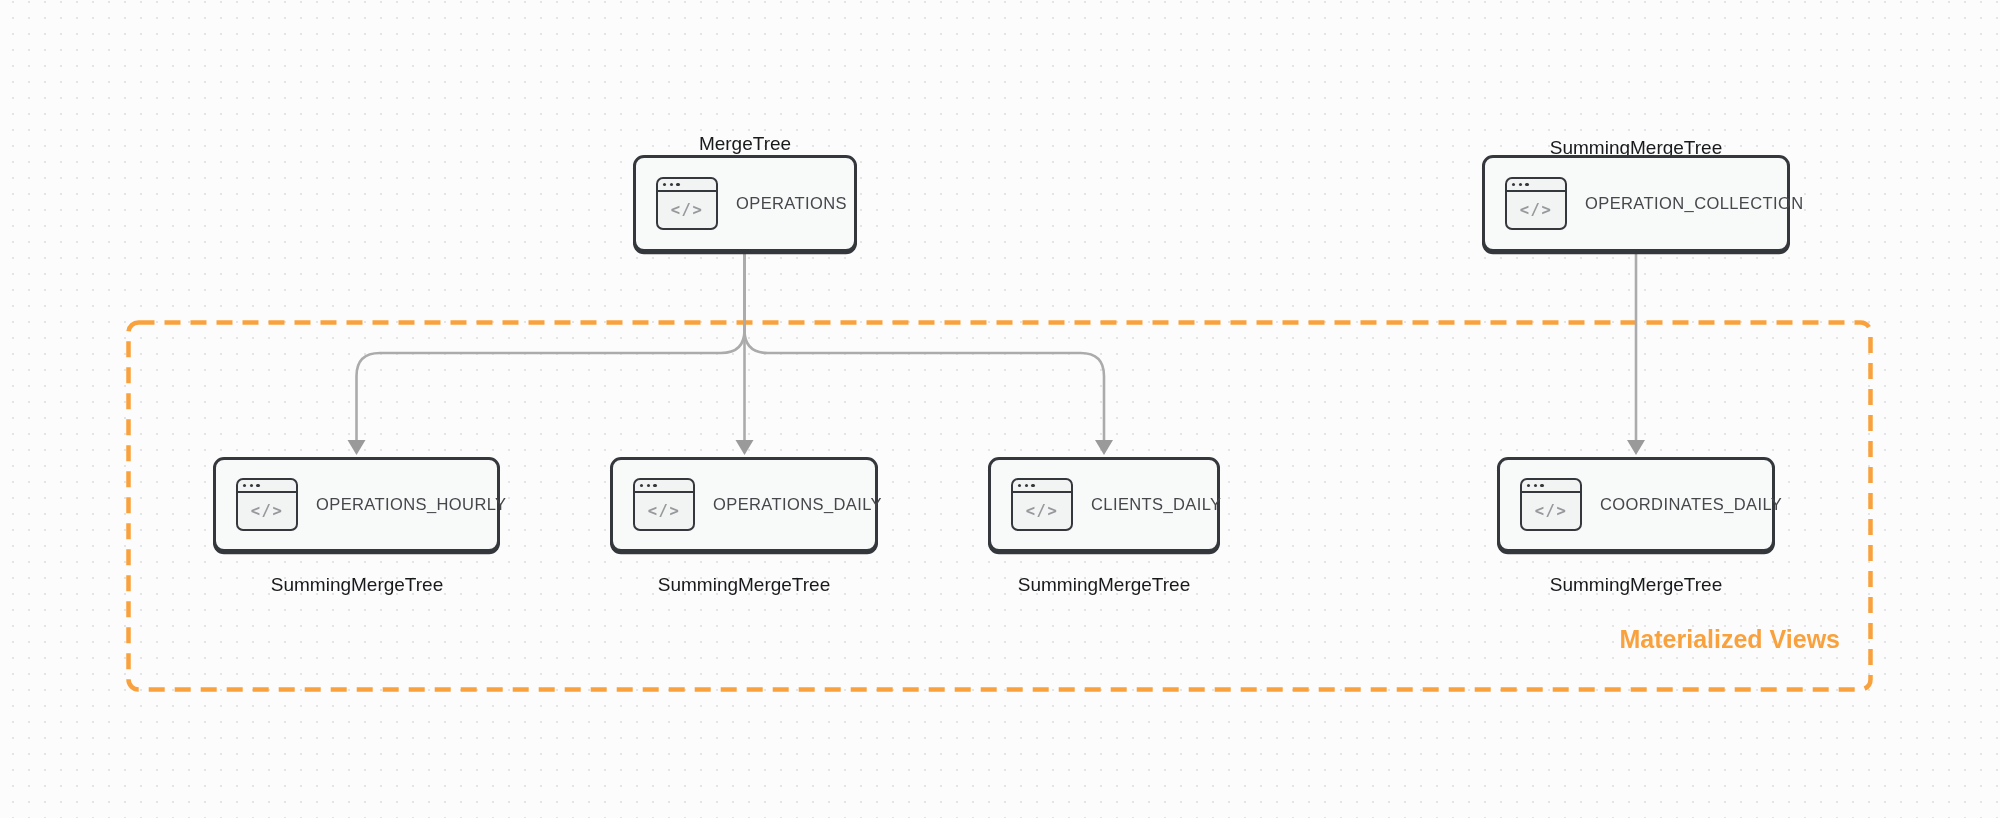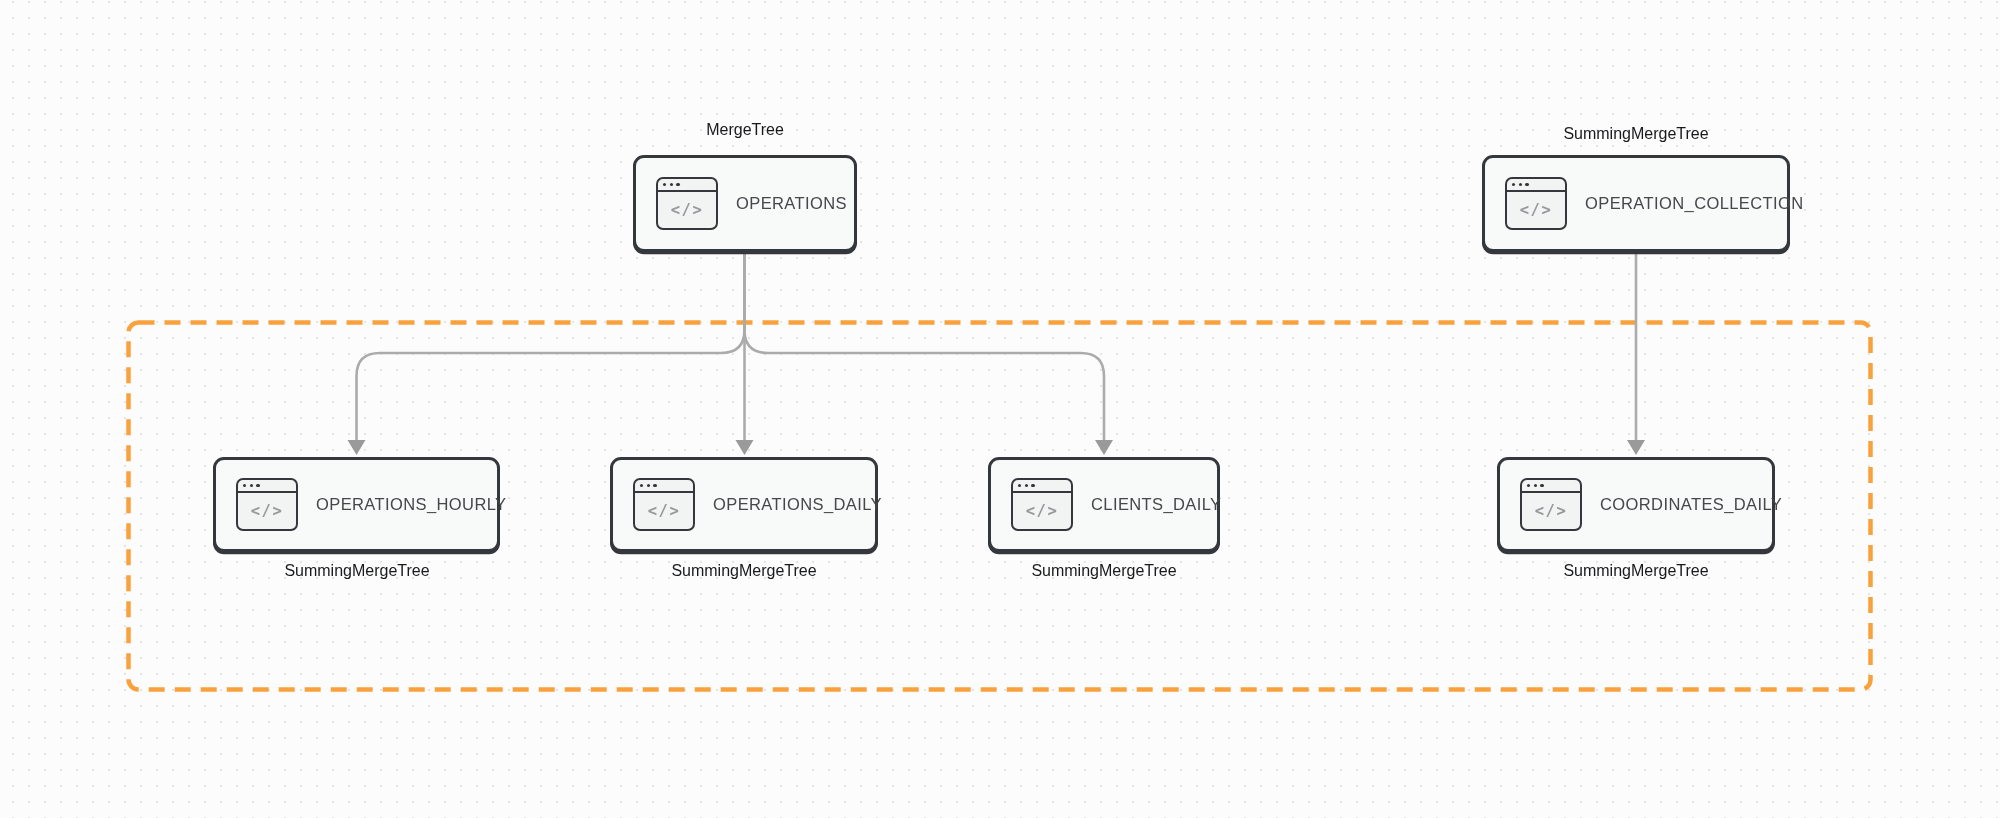--- a/index.html
+++ b/index.html
@@ -74,24 +74,25 @@
   .table-label {
     font-size: 16.5px;
     letter-spacing: 0.4px;
     color: #45474B;
     white-space: nowrap;
   }
   .engine-label {
     position: absolute;
     width: 300px;
     text-align: center;
-    font-size: 16px;
+    font-size: 19px;
     font-weight: 500;
     color: #18191B;
     white-space: nowrap;
+    margin-top: 12px;
   }
   #el-operations { left: 595px;  top: 121px; }
   #el-opcoll     { left: 1486px; top: 125px; }
   #el-hourly     { left: 207px;  top: 562px; }
   #el-daily      { left: 594px;  top: 562px; }
   #el-clients    { left: 954px;  top: 562px; }
   #el-coords     { left: 1486px; top: 562px; }
 
   #materialized-views-label {
     position: absolute;
@@ -200,14 +201,15 @@
       <div class="bar">
         <span class="dot"></span>
         <span class="dot"></span>
         <span class="dot"></span>
       </div>
       <div class="glyph">&lt;/&gt;</div>
     </div>
     <span class="table-label">COORDINATES_DAILY</span>
   </div>
 
+  <div id="materialized-views-label">Materialized Views</div>
 
 </div>
 
 </body></html>

